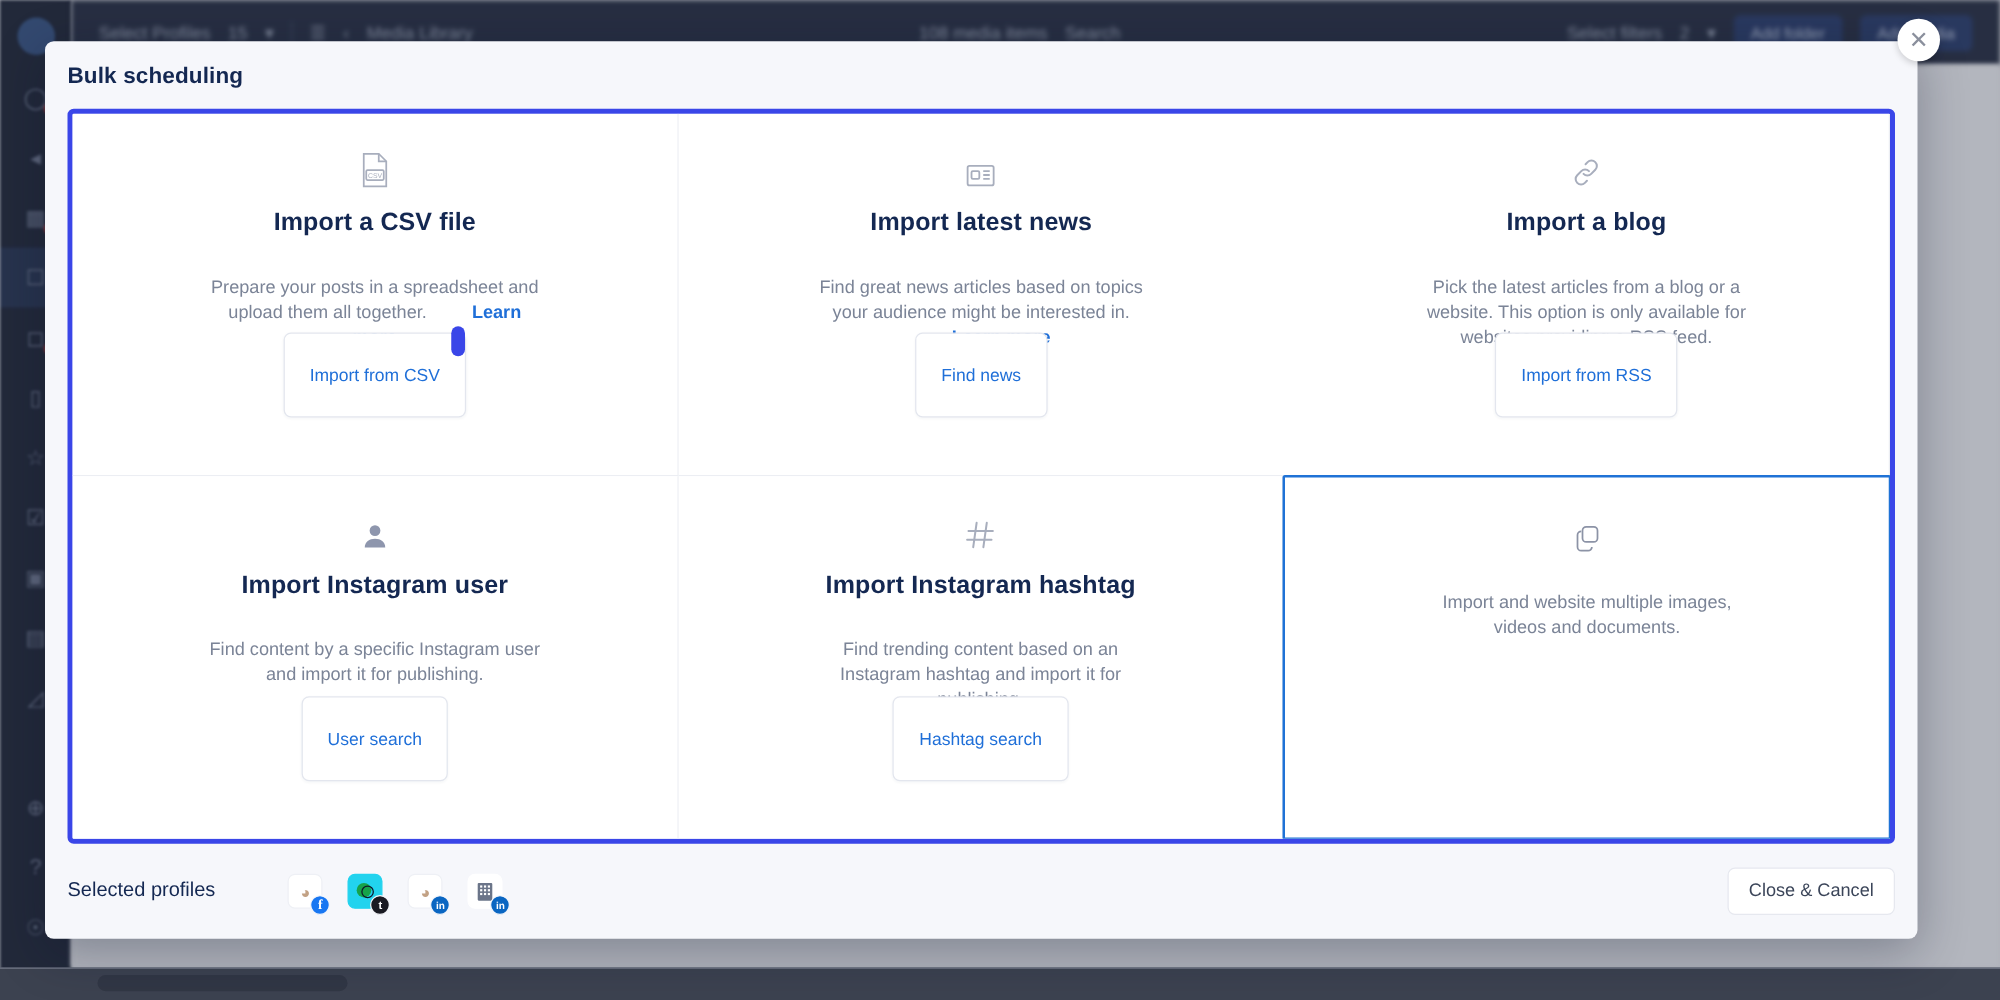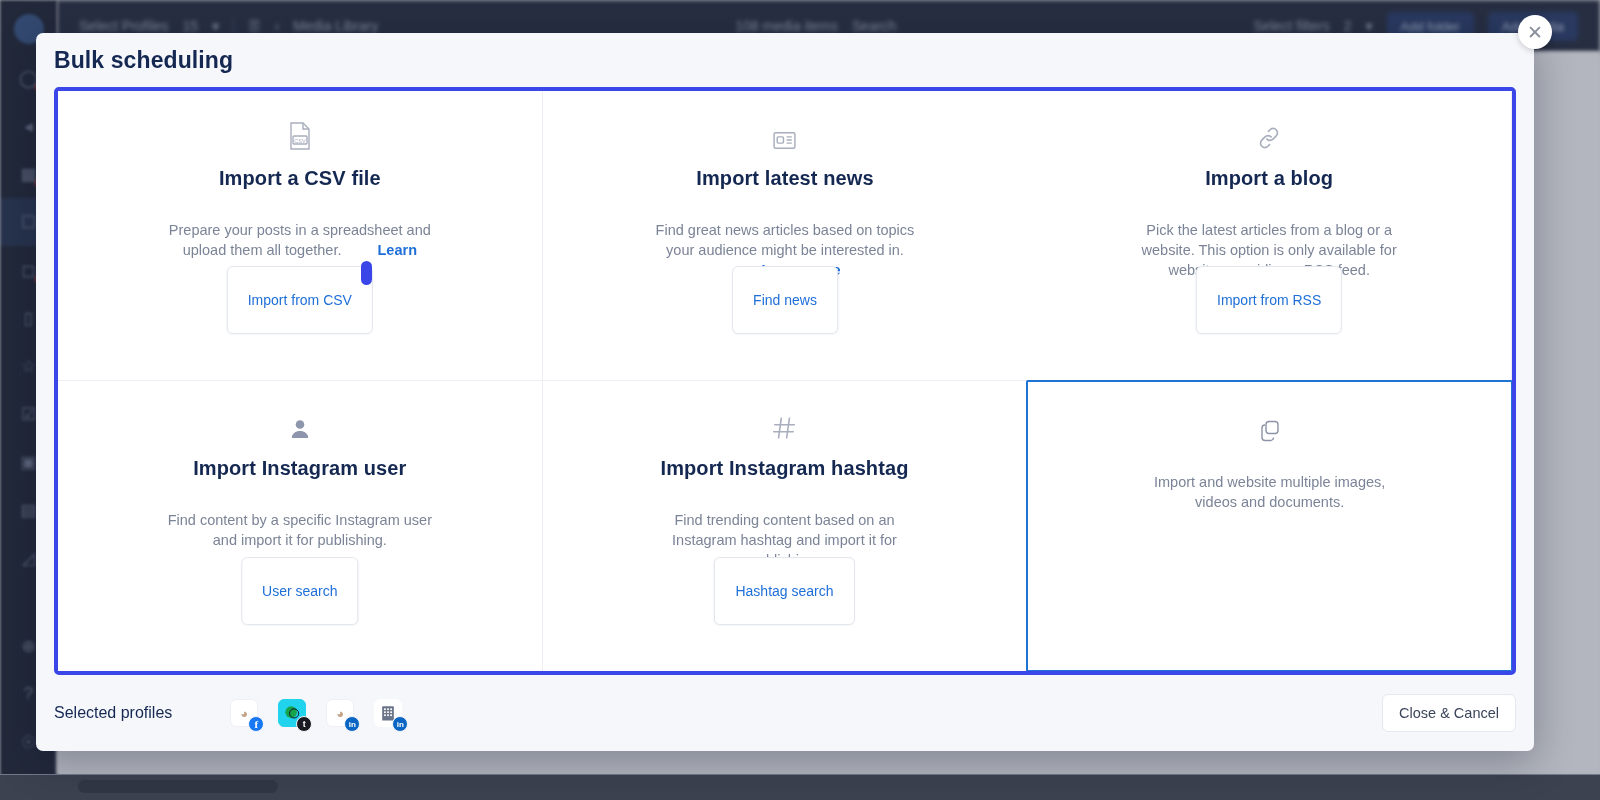--- a/index.html
+++ b/index.html
@@ -64,21 +64,21 @@
   #scrim { position: absolute; inset: 0; background: rgba(30,36,52,0.30); }
 
   
   #modal {
     position: absolute; left: 36px; top: 33px; width: 1498px; height: 718px;
     background: #f6f7fb; border-radius: 7px;
     box-shadow: 0 10px 40px rgba(10,18,40,0.30);
     display: flex; flex-direction: column;
   }
   #modal-header { height: 54px; display: flex; align-items: center; padding: 0 0 0 18px; }
-  #modal-title { font-size: 23px; color: #142852; font-weight: 600; letter-spacing: .1px; text-align: right; }
+  #modal-title { font-size: 18px; color: #142852; font-weight: 600; letter-spacing: .1px; text-align: right; }
 
   #close-btn {
     position: absolute; right: -18px; top: -18px;
     width: 34px; height: 34px; border-radius: 50%;
     background: #ffffff; box-shadow: 0 2px 6px rgba(0,0,0,.18);
     display: flex; align-items: center; justify-content: center;
     color: #8a8f9c; font-size: 19px; cursor: pointer; font-weight: 300;
   }
 
   

